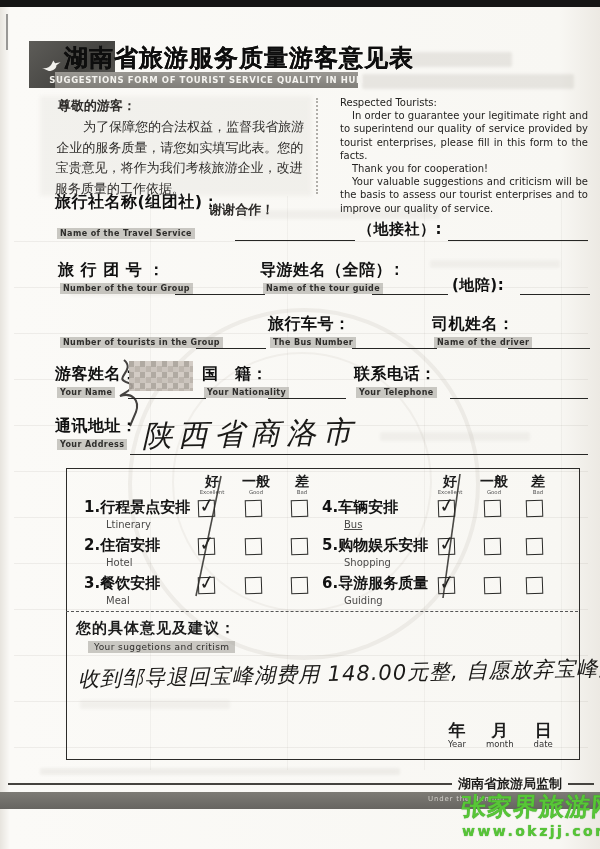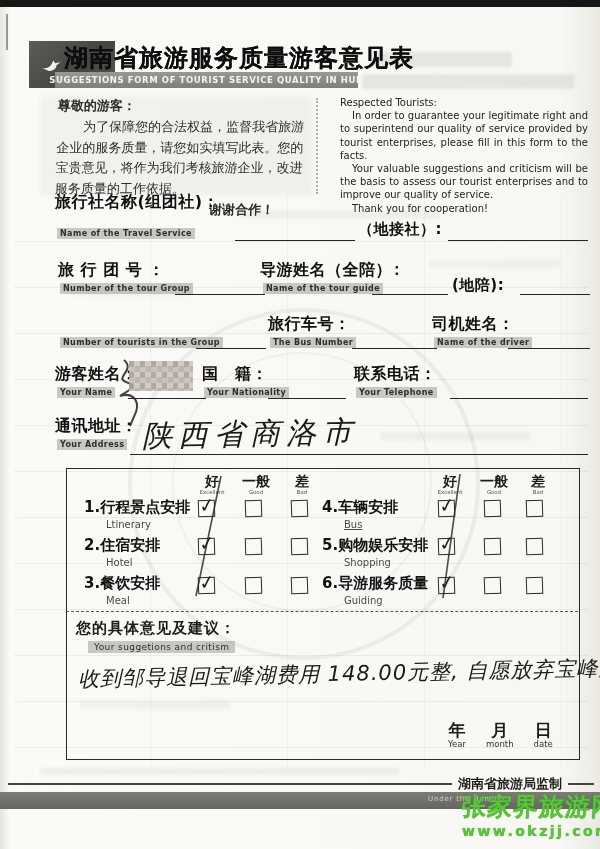--- a/index.html
+++ b/index.html
@@ -116,22 +116,22 @@
 
   <div class="intro-cn">
     <div class="sal">尊敬的游客：</div>
     <div class="para">为了保障您的合法权益，监督我省旅游企业的服务质量，请您如实填写此表。您的宝贵意见，将作为我们考核旅游企业，改进服务质量的工作依据。</div>
     <div class="closing">谢谢合作！</div>
   </div>
   <div class="intro-divider"></div>
   <div class="intro-en">
     <p class="sal">Respected Tourists:</p>
     <p>In order to guarantee your legitimate right and to superintend our quality of service provided by tourist enterprises, please fill in this form to the facts.</p>
+    <p>Thank you for cooperation!</p>
     <p>Your valuable suggestions and criticism will be the basis to assess our tourist enterprises and to improve our quality of service.</p>
-    <p>Thank you for cooperation!</p>
   </div>
 
   <div class="cn-label" style="left:55px;top:192px;">旅行社名称(组团社)：</div>
   <div class="en-sub" style="left:57px;top:228px;">Name  of  the  Travel  Service</div>
   <div class="uline" style="left:235px;top:240px;width:120px;"></div>
   <div class="cn-label small" style="left:358px;top:220px;">（地接社）:</div>
   <div class="uline" style="left:448px;top:240px;width:140px;"></div>
 
   <div class="cn-label" style="left:58px;top:260px;">旅 行 团 号 ：</div>
   <div class="en-sub" style="left:60px;top:283px;">Number  of  the  tour  Group</div>

